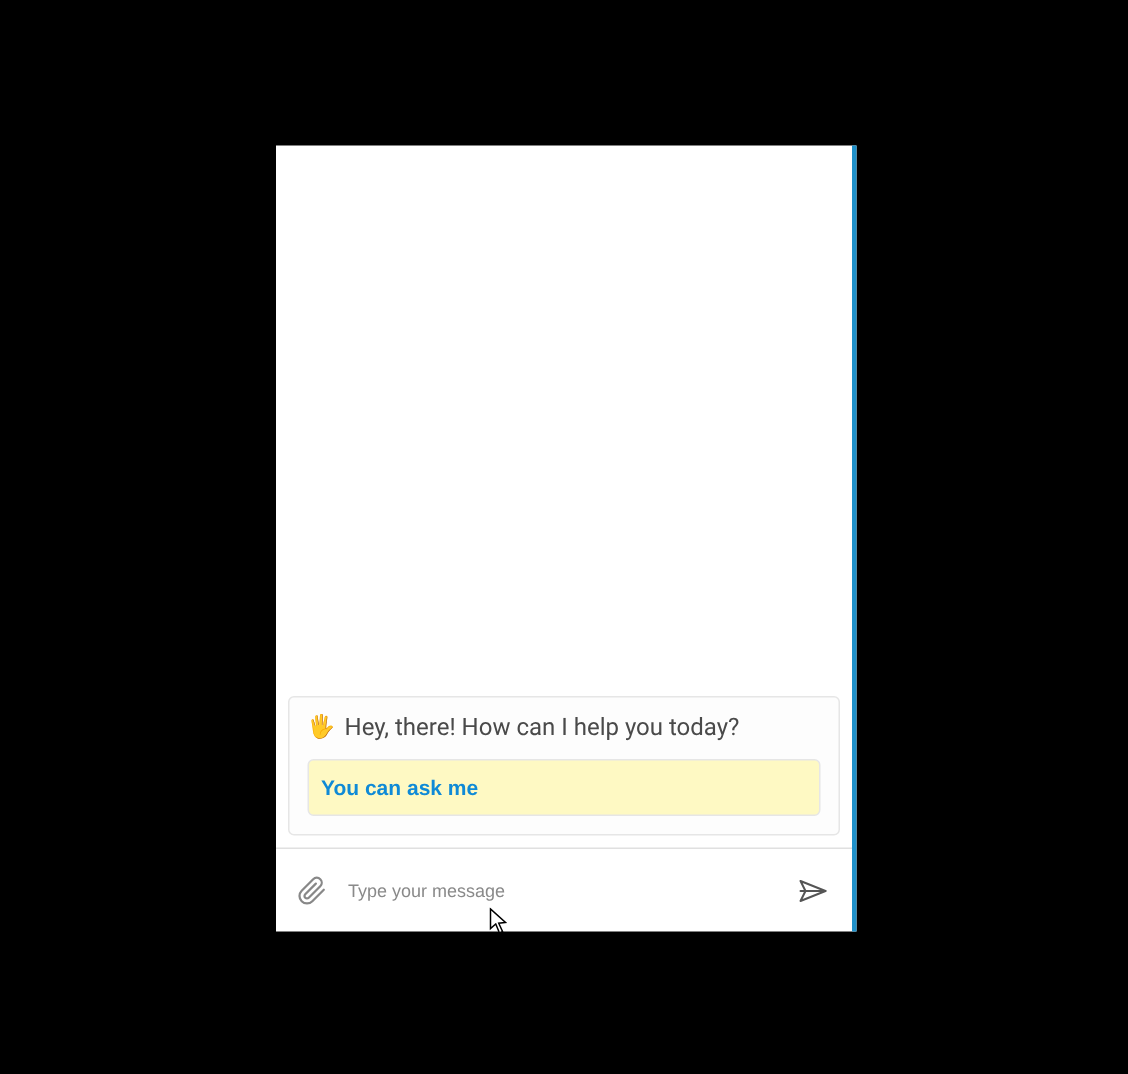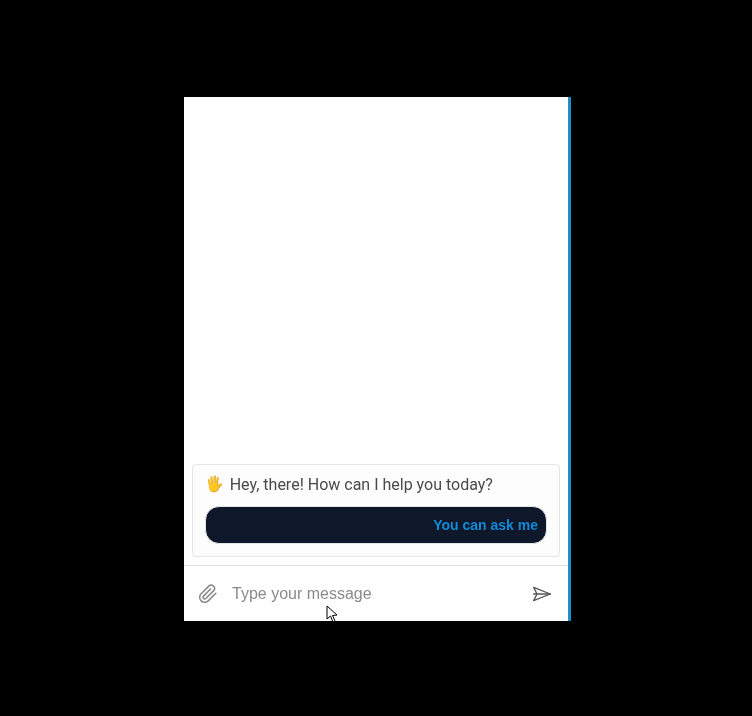--- a/index.html
+++ b/index.html
@@ -48,25 +48,25 @@
       font-size: 15px;
       line-height: 1;
     }
     .greeting-text {
       font-size: 16px;
       color: #4a4a4a;
     }
     .suggestion-button {
       display: block;
       width: 100%;
-      background: #0f172a;
+      background: #fef9c3;
       border: 1px solid #e6e6e6;
-      border-radius: 14px;
+      border-radius: 4px;
       padding: 10px 8px;
-      text-align: right;
+      text-align: left;
       font-size: 14px;
       font-weight: 600;
       color: #0f8ad6;
       cursor: pointer;
     }
     .input-bar {
       border-top: 1px solid #e0e0e0;
       height: 56px;
       display: flex;
       align-items: center;
@@ -80,21 +80,21 @@
       color: #888;
       display: flex;
       align-items: center;
       justify-content: center;
       padding: 2px;
     }
     .message-input {
       flex: 1;
       border: none;
       outline: none;
-      font-size: 16px;
+      font-size: 12px;
       color: #333;
       background: transparent;
     }
     .message-input::placeholder {
       color: #8a8a8a;
     }
     .send-btn {
       background: none;
       border: none;
       cursor: pointer;

